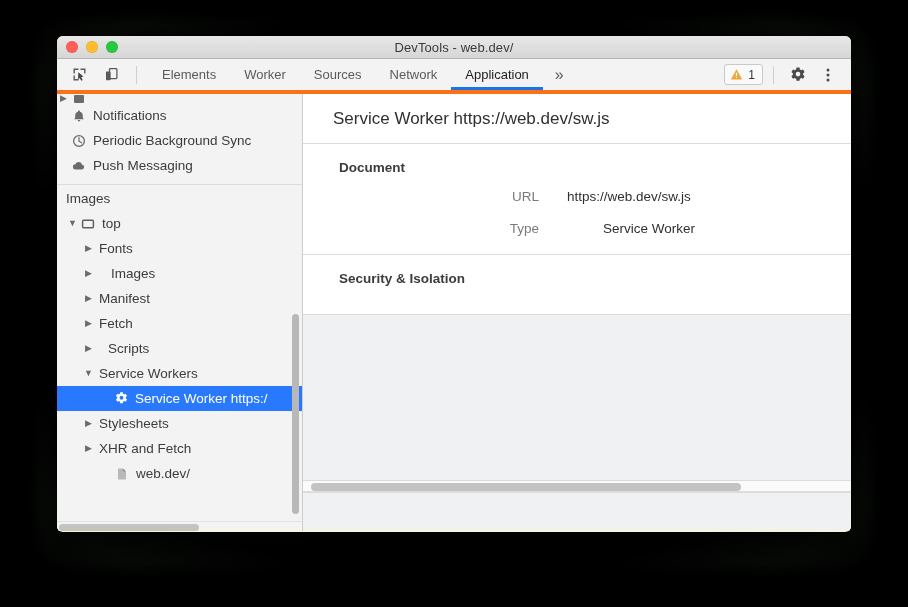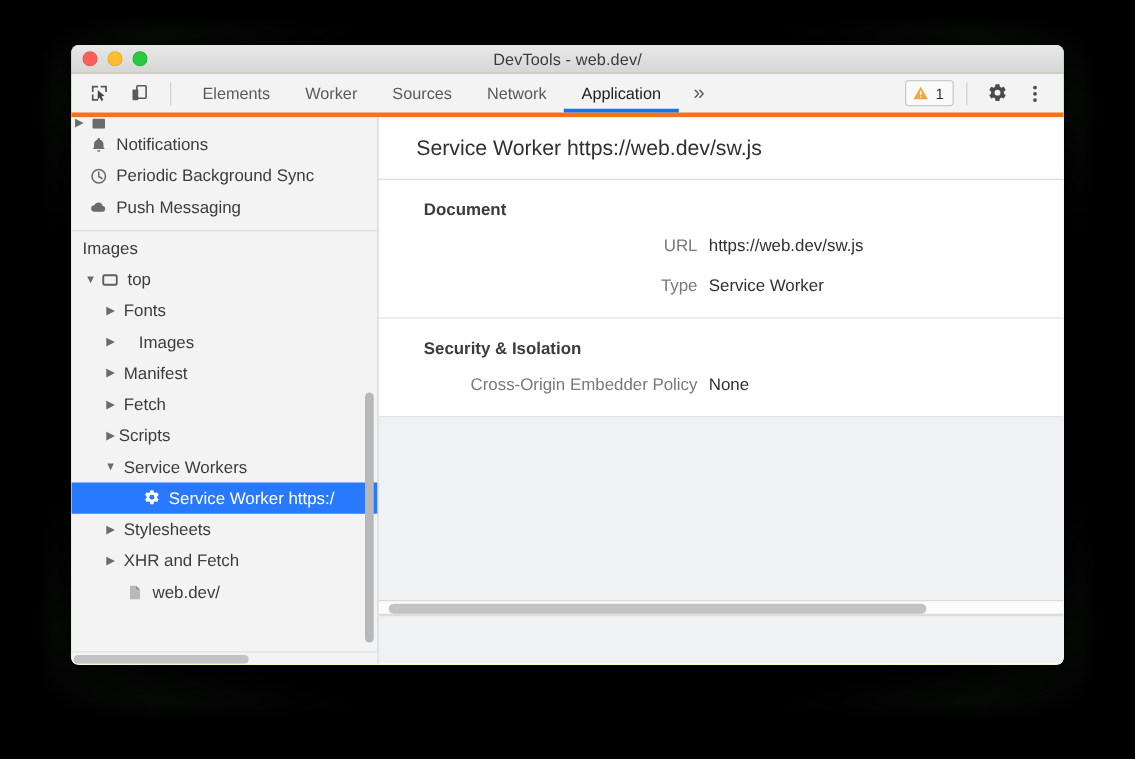--- a/index.html
+++ b/index.html
@@ -259,27 +259,27 @@
     font-weight: bold;
     color: #3c3c3c;
     padding-left: 36px;
     margin-bottom: 14px;
   }
   .kv-row {
     display: flex;
     align-items: baseline;
     margin-bottom: 17px;
   }
-  .kv-row:last-child { margin-bottom: 4px; }
+  .kv-row:last-child { margin-bottom: 4px; gap: 36px; }
   .kv-key {
     width: 264px;
     text-align: right;
     font-size: 13.5px;
     color: #78797c;
-    padding-right: 9px;
+    padding-right: 28px;
     flex: 0 0 264px;
   }
   .kv-val {
     font-size: 13.5px;
     color: #303030;
   }
   .filler {
     flex: 1;
     background: #f0f1f3;
     border-bottom: 1px solid #dcdcdc;
@@ -463,21 +463,21 @@
             <span style="margin-left:4px">Manifest</span>
           </div>
 
           <div class="tree-row" style="padding-left:25px">
             <span class="tw">▶</span>
             <span style="margin-left:4px">Fetch</span>
           </div>
 
           <div class="tree-row" style="padding-left:25px">
             <span class="tw">▶</span>
-            <span style="margin-left:0">Scripts</span>
+            <span style="margin-left:13px">Scripts</span>
           </div>
 
           <div class="tree-row" style="padding-left:25px">
             <span class="tw">▼</span>
             <span style="margin-left:4px">Service Workers</span>
           </div>
 
           <div class="tree-row selected" style="padding-left:55px">
             <span class="ico">
               <svg width="15" height="15" viewBox="0 0 20 20">
@@ -491,21 +491,21 @@
           <div class="tree-row" style="padding-left:25px">
             <span class="tw">▶</span>
             <span style="margin-left:4px">Stylesheets</span>
           </div>
 
           <div class="tree-row" style="padding-left:25px">
             <span class="tw">▶</span>
             <span style="margin-left:4px">XHR and Fetch</span>
           </div>
 
-          <div class="tree-row" style="padding-left:42px">
+          <div class="tree-row" style="padding-left:56px">
             <span class="ico">
               <svg width="14" height="14" viewBox="0 0 14 14">
                 <path d="M3 1.6h5l3 3v7.8H3z" fill="#b9b9b9"></path>
                 <path d="M8 1.6l3 3H8z" fill="#8f8f8f"></path>
               </svg>
             </span>
             <span>web.dev/</span>
           </div>
 
         </div>
@@ -526,24 +526,20 @@
             <div class="kv-val">https://web.dev/sw.js</div>
           </div>
           <div class="kv-row">
             <div class="kv-key">Type</div>
             <div class="kv-val">Service Worker</div>
           </div>
         </div>
 
         <div class="report-section">
           <div class="section-title">Security &amp; Isolation</div>
-          <div class="kv-row">
-            <div class="kv-key">Cross-Origin Embedder Policy</div>
-            <div class="kv-val">None</div>
-          </div>
         </div>
 
         <div class="filler">
           <div class="main-hscroll-track">
             <div class="main-hscroll-thumb"></div>
           </div>
         </div>
         <div class="bottom-strip"></div>
       </div>
 

